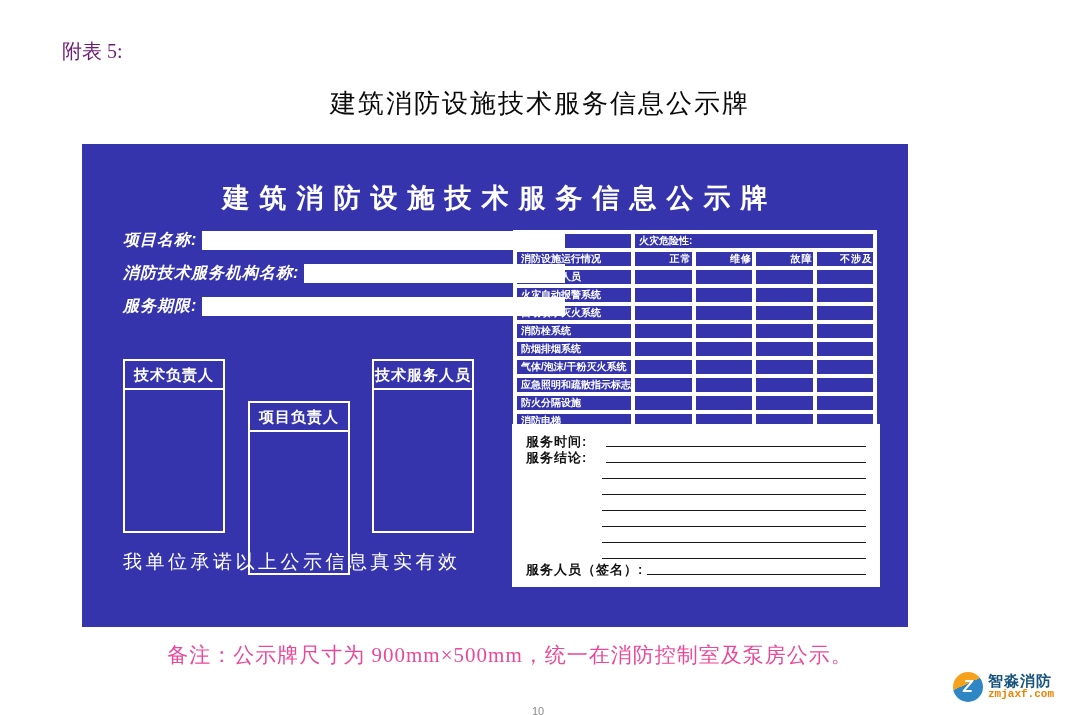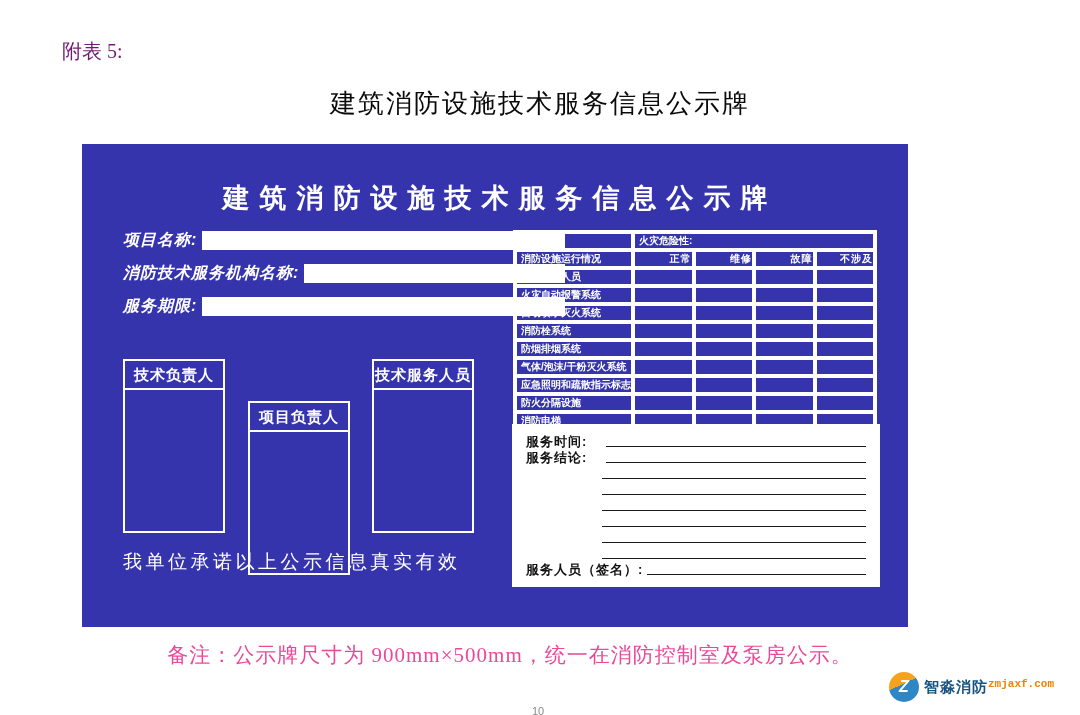--- a/index.html
+++ b/index.html
@@ -91,21 +91,21 @@
   .logo{
     position:absolute;right:26px;top:672px;display:flex;align-items:center;
   }
   .logo-icon{
     width:30px;height:30px;border-radius:50%;
     background:linear-gradient(155deg,#f6a21d 42%,#2f86c4 42%);
     display:flex;align-items:center;justify-content:center;
     color:#ffffff;font-size:16px;font-weight:bold;font-style:italic;
     margin-right:5px;
   }
-  .logo-text{display:flex;flex-direction:row;line-height:1.05;}
+  .logo-text{display:flex;flex-direction:column;line-height:1.05;}
   .logo-name{font-size:15px;font-weight:bold;color:#16537e;letter-spacing:1px;}
   .logo-domain{font-size:11px;font-weight:bold;color:#f08300;
     font-family:"Liberation Mono",monospace;}
 </style>
 </head>
 <body>
 
 <div class="appendix">附表 5:</div>
 <div class="doc-title">建筑消防设施技术服务信息公示牌</div>
 

